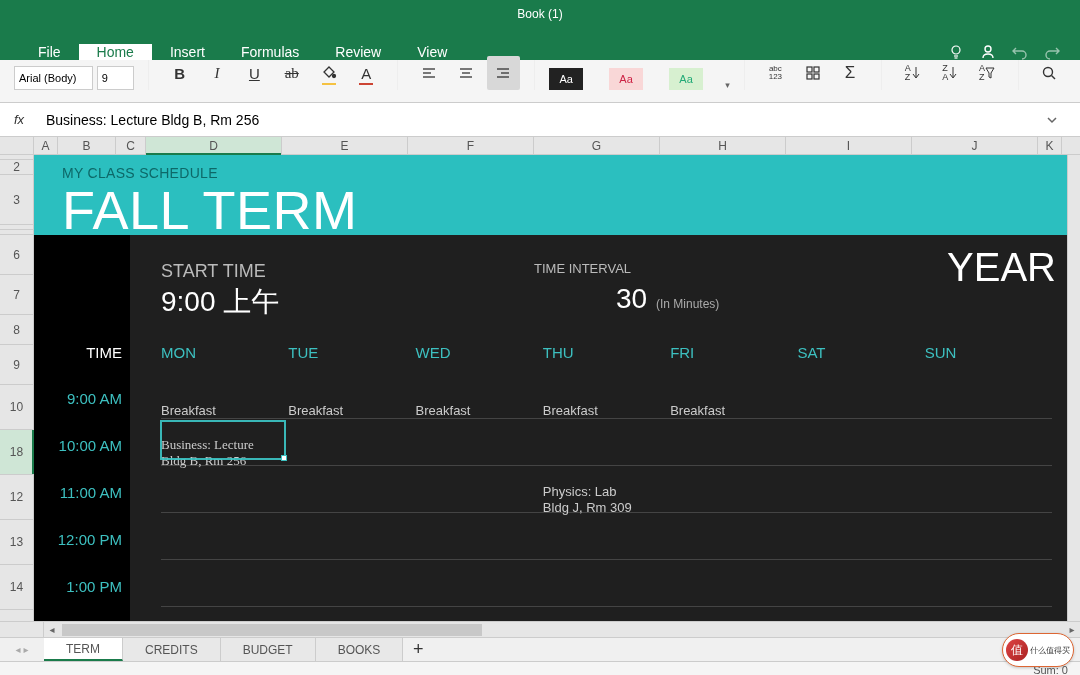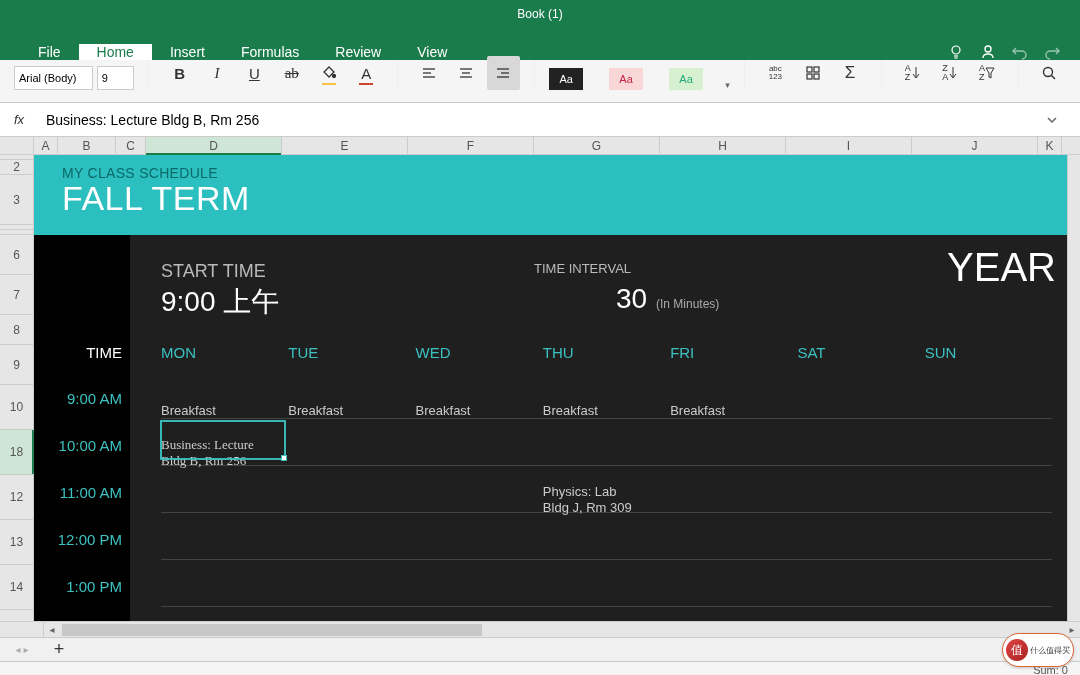--- a/index.html
+++ b/index.html
@@ -54,21 +54,21 @@
 .sheet-area { display: flex; height: 466px; overflow: hidden; position: relative; background:#fff;}
 .row-headers { width: 34px; background: #e6e6e6; border-right:1px solid #ccc; font-size:12px; flex-shrink:0;}
 .rowh { width:100%; border-bottom:1px solid #ccc; display:flex; align-items:center; justify-content:center; color:#555;}
 .rowh.hidden { height:5px; font-size:0; }
 .rowh.sel { background:#cfe6d6; position: relative;}
 .rowh.sel::after { content:""; position:absolute; right:-1px; top:0; bottom:0; width:2px; background:#1a7b4b;}
 
 .canvas { flex:1; position:relative; }
 .teal-hdr { position:absolute; left:0; right:13px; top:0; height:80px; background:#2bbfbf; color:#fff; padding:10px 0 0 28px; }
 .subtitle { font-size: 14px; letter-spacing: 0.3px; color: #0d6868; font-weight: 500;}
-.term { font-size: 34px; letter-spacing: 0.5px; margin-top: -2px; font-weight:400;}
+.term { font-size: 54px; letter-spacing: 0.5px; margin-top: -2px; font-weight:400;}
 .dark-body { position:absolute; left:0; right:13px; top:80px; bottom:0; background:#1f1f1f; }
 .black-strip { position:absolute; left:0; top:80px; width:96px; bottom:0; background:#000; }
 .year-lbl { position:absolute; right:24px; top:90px; color:#fff; font-size:40px; font-weight:300; }
 
 .meta1 { position:absolute; left:127px; top:106px; color:#bbb; font-size:18px;}
 .meta1v { position:absolute; left:127px; top:128px; color:#fff; font-size:28px;}
 .meta2 { position:absolute; left:500px; top:106px; color:#bbb; font-size:13px;}
 .meta2v { position:absolute; left:582px; top:128px; color:#fff; font-size:28px;}
 .meta2u { position:absolute; left:622px; top:142px; color:#aaa; font-size:12px;}
 
@@ -372,20 +372,26 @@
   <div class="hscroll-left"></div>
   <div class="hscroll-arrow">◂</div>
   <div class="hscroll-track">
       <div class="hscroll-thumb"></div>
     </div>
   <div class="hscroll-arrow">▸</div>
 </div>
 
 <div class="tabs-row">
   <div class="tab-nav">◂ ▸</div>
+  <div id="tabs-inner" style="display:flex">
+      <div class="tab active">TERM</div>
+      <div class="tab">CREDITS</div>
+      <div class="tab">BUDGET</div>
+      <div class="tab">BOOKS</div>
+    </div>
   <div class="tab-add">+</div>
 </div>
 
 <div class="status">
   <span>Sum: 0</span>
 </div>
 
 <div class="watermark">
   <div class="wm-seal">值</div>
   <span style="font-size:8px">什么值得买</span>

